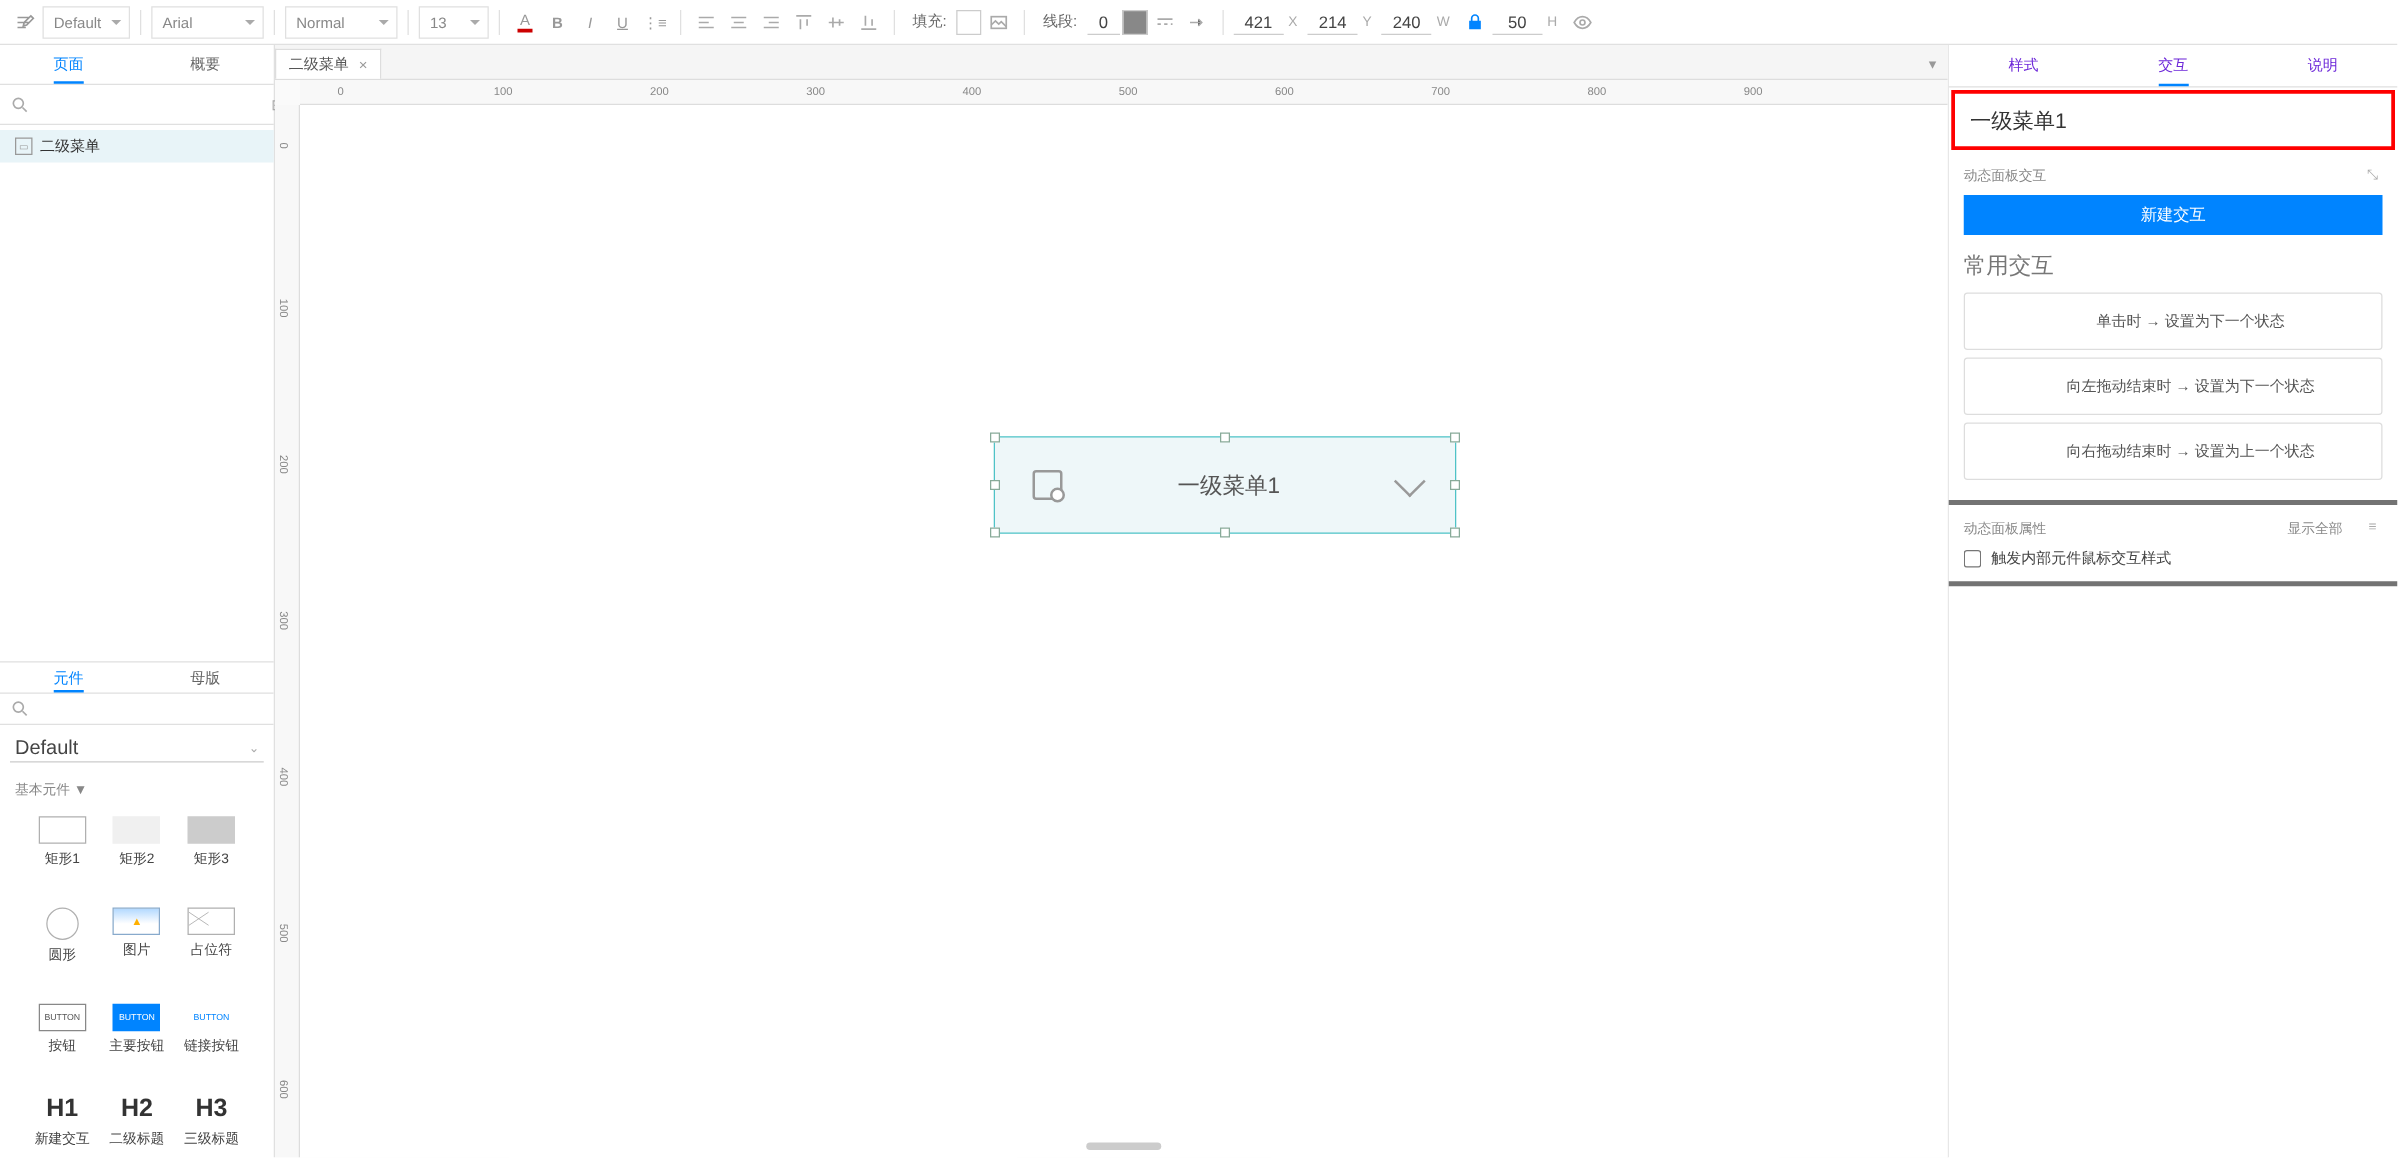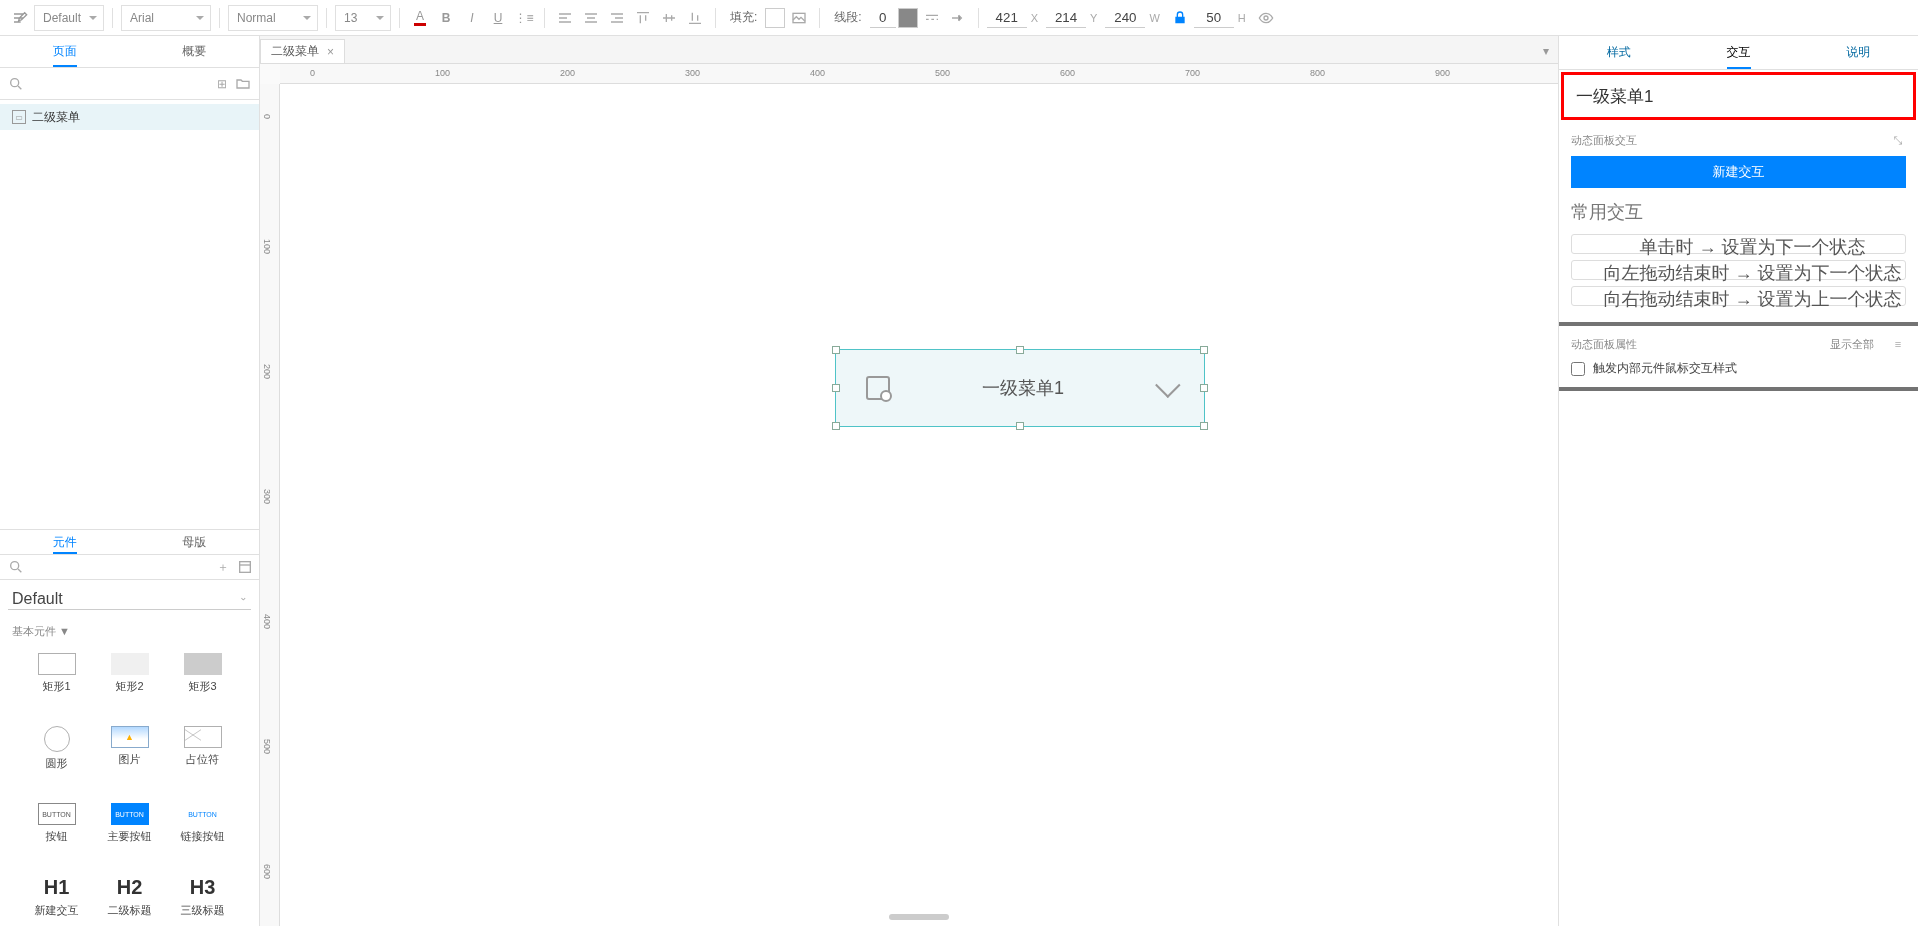--- a/index.html
+++ b/index.html
@@ -7,21 +7,21 @@
 .toolbar { height:36px; border-bottom:1px solid #e0e0e0; display:flex; align-items:center; padding:0 8px; gap:2px; }
 .tb-sep { width:1px; height:20px; background:#e0e0e0; margin:0 6px; }
 .tb-btn { width:24px; height:24px; display:flex; align-items:center; justify-content:center; color:#999; cursor:pointer; }
 .tb-dd { height:26px; border:1px solid #e0e0e0; display:flex; align-items:center; padding:0 18px 0 8px; position:relative; color:#888; background:#fff; min-width:70px; }
 .tb-dd::after { content:""; position:absolute; right:6px; top:50%; transform:translateY(-50%); border-left:4px solid transparent; border-right:4px solid transparent; border-top:4px solid #aaa; }
 .tb-label { color:#666; margin:0 6px; }
 .tb-input { width:40px; height:20px; border:none; border-bottom:1px solid #ccc; text-align:center; color:#444; background:transparent; }
 .tb-unit { color:#aaa; margin:0 6px 0 2px; font-size:11px; }
 .tb-swatch { width:20px; height:20px; border:1px solid #ccc; }
 .main { display:flex; height:calc(100% - 36px); }
-.left { width:260px; display:flex; flex-direction:column; border-right:1px solid #e0e0e0; }
+.left { width:220px; display:flex; flex-direction:column; border-right:1px solid #e0e0e0; }
 .tabs { display:flex; height:32px; border-bottom:1px solid #e0e0e0; }
 .tab { flex:1; display:flex; align-items:center; justify-content:center; color:#666; cursor:pointer; position:relative; }
 .tab.active { color:#0084ff; }
 .tab.active::after { content:""; position:absolute; bottom:0; left:50%; transform:translateX(-50%); width:24px; height:2px; background:#0084ff; }
 .search-row { height:32px; display:flex; align-items:center; padding:0 8px; border-bottom:1px solid #e0e0e0; gap:8px; }
 .search-row input { flex:1; border:none; outline:none; }
 .si { color:#aaa; width:16px; height:16px; display:flex; align-items:center; justify-content:center; cursor:pointer; }
 .tree { flex:0 0 auto; padding:4px 0; }
 .tree-item { height:26px; display:flex; align-items:center; padding:0 12px; gap:6px; background:#e8f4f8; color:#333; cursor:pointer; }
 .tree-icon { width:14px; height:14px; border:1px solid #999; display:flex; align-items:center; justify-content:center; font-size:8px; color:#999; }
@@ -46,29 +46,29 @@
 .handle.tl{top:-4px;left:-4px}.handle.tc{top:-4px;left:calc(50% - 4px)}.handle.tr{top:-4px;right:-4px}
 .handle.ml{top:calc(50% - 4px);left:-4px}.handle.mr{top:calc(50% - 4px);right:-4px}
 .handle.bl{bottom:-4px;left:-4px}.handle.bc{bottom:-4px;left:calc(50% - 4px)}.handle.br{bottom:-4px;right:-4px}
 .widget-icon { width:24px; height:24px; border:2px solid #999; border-radius:3px; position:relative; }
 .widget-icon::after { content:""; position:absolute; width:8px; height:8px; border:2px solid #999; border-radius:50%; right:-4px; bottom:-4px; background:#fff; }
 .widget-text { font-size:18px; color:#555; flex:1; text-align:center; }
 .widget-chev { width:18px; height:18px; border-right:2px solid #999; border-bottom:2px solid #999; transform:rotate(45deg) translateY(-4px); }
 .scroll-ind { position:absolute; bottom:6px; left:50%; transform:translateX(-50%); width:60px; height:6px; background:#ccc; border-radius:3px; }
 .right { width:360px; border-left:1px solid #e0e0e0; display:flex; flex-direction:column; }
 .r-tabs { display:flex; height:34px; border-bottom:1px solid #e0e0e0; }
-.r-tab { flex:1; display:flex; align-items:center; justify-content:center; color:#0369a1; cursor:pointer; position:relative; font-size:12px; }
-.r-tab.active { color:#000000; }
+.r-tab { flex:1; display:flex; align-items:center; justify-content:center; color:#6d28d9; cursor:pointer; position:relative; font-size:12px; }
+.r-tab.active { color:#6d28d9; }
 .r-tab.active::after { content:""; position:absolute; bottom:0; left:50%; transform:translateX(-50%); width:24px; height:2px; background:#0084ff; }
 .r-name { border:3px solid #f00; height:48px; display:flex; align-items:center; padding:0 12px; font-size:17px; color:#333; margin:2px; }
 .r-section { padding:10px 12px; border-bottom:4px solid #737373; }
 .r-section-h { display:flex; justify-content:space-between; align-items:center; color:#888; font-size:11px; margin-bottom:8px; }
 .r-btn-primary { width:100%; height:32px; background:#0084ff; color:#fff; border:none; cursor:pointer; font-size:13px; }
 .r-label { text-align:left; color:#777; font-size:18px; margin:12px 0 10px; }
-.r-preset { width:100%; height:20px; border:1px solid #ddd; background:#fff; color:#555; margin-bottom:6px; cursor:pointer; font-size:18px; border-radius:3px;padding-left:28px; }
+.r-preset { width:100%; height:46px; border:1px solid #ddd; background:#fff; color:#555; margin-bottom:6px; cursor:pointer; font-size:12px; border-radius:3px;padding-left:28px; }
 .r-check { display:flex; align-items:center; gap:8px; color:#444; }
 .r-check input { width:14px; height:14px; }
 svg { width:16px; height:16px; }
 .pages-scroll { height:395px; }
 </style>
 </head>
 <body>
 
 <div class="toolbar">
   <div class="tb-btn">

